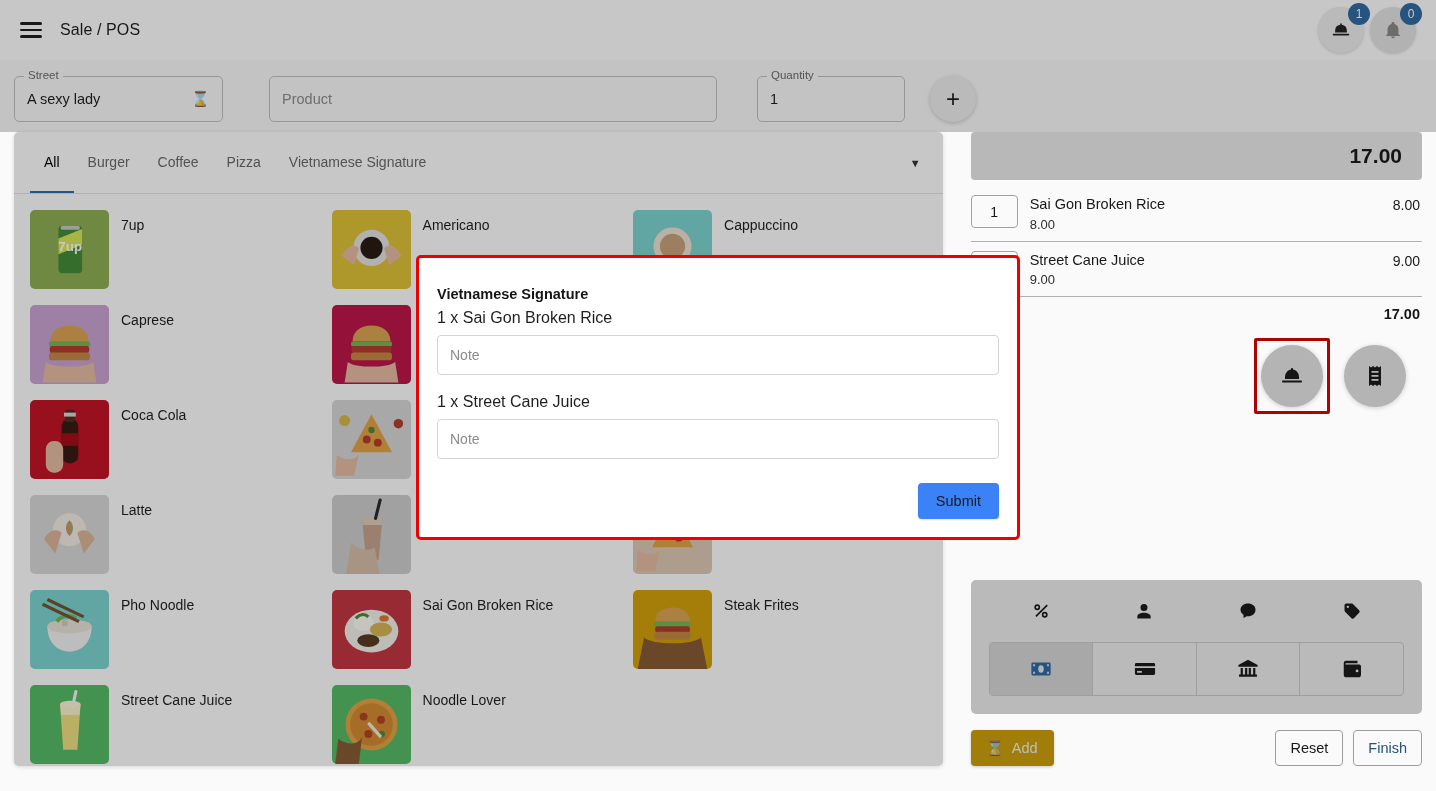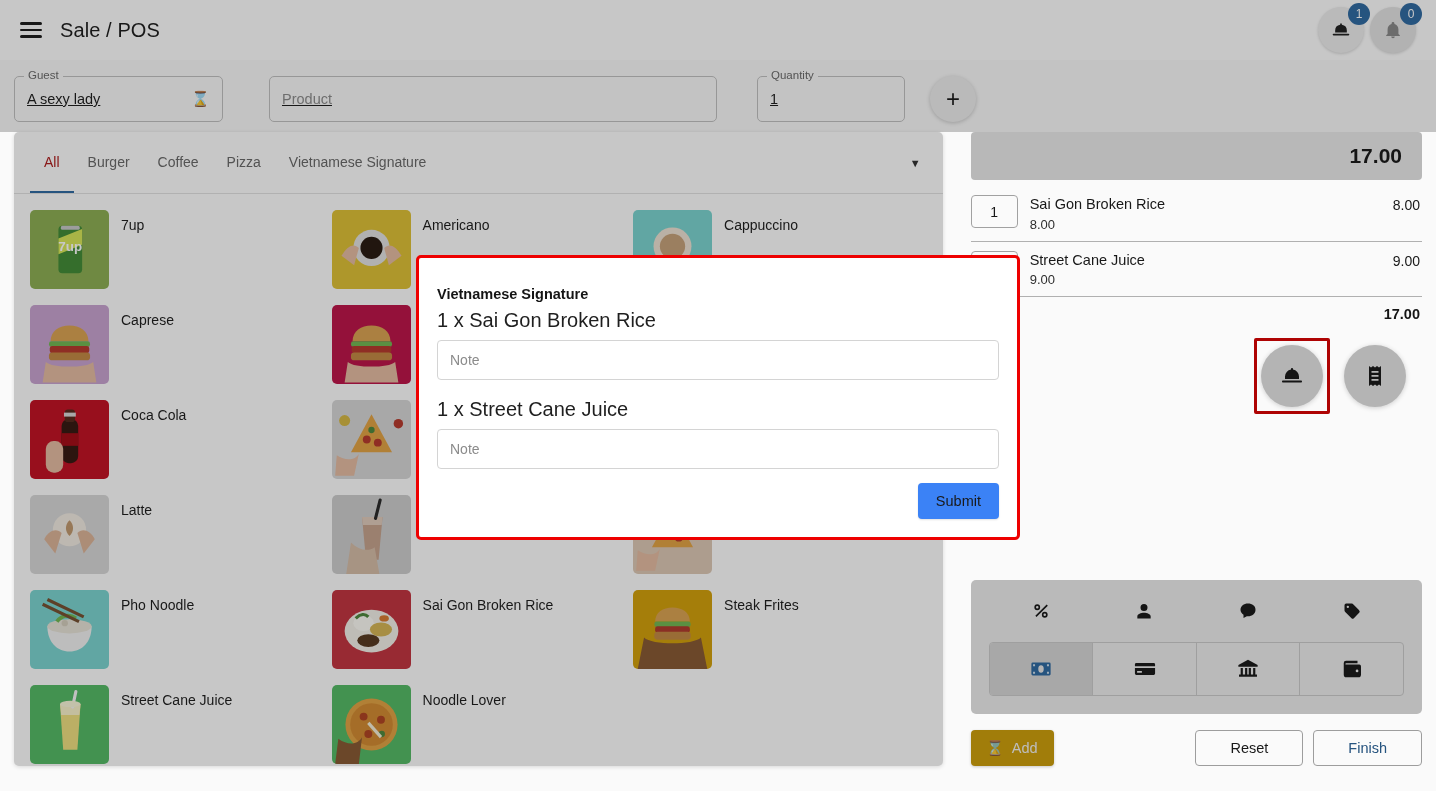--- a/index.html
+++ b/index.html
@@ -20,21 +20,21 @@
   .appbar {
     height: 60px; background: #fff;
     display: flex; align-items: center;
     padding: 0 20px; position: relative;
   }
   .hamburger { width: 22px; cursor: pointer; margin-right: 18px; }
   .hamburger span {
     display: block; height: 2.2px; background: #1f1f1f;
     border-radius: 2px; margin: 4.4px 0;
   }
-  .appbar-title { font-size: 20px; color: #1f1f1f; letter-spacing: .1px; }
+  .appbar-title { font-size: 16px; color: #1f1f1f; letter-spacing: .1px; }
   .appbar-actions {
     margin-left: auto; display: flex; align-items: center; gap: 6px;
   }
   .fab-round {
     width: 46px; height: 46px; border-radius: 50%;
     background: #eeeeee; display: flex; align-items: center;
     justify-content: center; position: relative; cursor: pointer;
     box-shadow: 0 1px 3px rgba(0,0,0,.16);
   }
   .fab-round.muted { background: #e4e4e4; }
@@ -59,21 +59,20 @@
     align-items: center; padding: 0 12px;
   }
   .outlined > legend {
     position: absolute; top: -8px; left: 9px; background: #fafafa;
     font-size: 11.5px; color: #6b6b6b; padding: 0 4px;
   }
   .outlined input {
     border: none; outline: none; background: transparent;
     font-family: inherit; font-size: 14.5px; color: #1f1f1f;
     width: 100%;
-    text-decoration: underline;
   }
   .outlined input::placeholder { color: #8d8d8d; }
   .guest-field  { width: 209px; margin-left: 0; }
   .product-field{ width: 448px; margin-left: 46px; }
   .qty-field    { width: 148px; margin-left: 40px; }
   .field-icon { font-size: 15px; color: #2b2b2b; margin-left: 6px; }
   .add-fab {
     width: 46px; height: 46px; border-radius: 50%; background: #efefef;
     margin-left: 25px; margin-top: 0; display: flex;
     align-items: center; justify-content: center; cursor: pointer;
@@ -92,21 +91,21 @@
   }
   .tabbar {
     display: flex; align-items: center;
     border-bottom: 1px solid #e3e3e3; padding: 0 16px; height: 62px;
   }
   .tab {
     font-size: 14px; color: #6a6a6a; padding: 0 14px; height: 100%;
     display: flex; align-items: center; cursor: pointer;
     border-bottom: 2.5px solid transparent; white-space: nowrap;
   }
-  .tab.active { color: #b91c1c; border-bottom-color: #2d6ca8; }
+  .tab.active { color: #000000; border-bottom-color: #2d6ca8; }
   .tab-more { margin-left: auto; cursor: pointer; font-size: 11px; color: #333; padding-right: 6px; }
 
   .grid {
     display: grid; grid-template-columns: repeat(3, 1fr);
     gap: 0px 0px; padding: 8px 12px;
   }
   .pcard {
     display: flex; align-items: flex-start; gap: 12px;
     padding: 8px 4px; cursor: pointer;
   }
@@ -182,37 +181,37 @@
     display: flex; align-items: center; margin-top: 16px;
   }
   .btn-add {
     background: #d3a000; color: #f2f2f2; border: none; border-radius: 4px;
     height: 36px; padding: 0 16px; font-size: 14.5px; font-family: inherit;
     cursor: pointer; display: flex; align-items: center; gap: 7px;
     box-shadow: 0 1px 3px rgba(0,0,0,.2); font-weight: 500;
   }
   .btn-plain {
     background: transparent; border: 1px solid #c9c9c9; border-radius: 4px;
-    height: 36px; padding: 0 34px; font-size: 14.5px; font-family: inherit;
+    height: 36px; padding: 0 14px; font-size: 14.5px; font-family: inherit;
     cursor: pointer; color: #1f1f1f; font-weight: 500;
   }
   .btn-plain.accent { color: #2d6ca8; }
   .bottombar .spacer { margin-left: auto; }
   .bottombar .btn-plain + .btn-plain { margin-left: 10px; }
 
   
   .modal-shade { position: absolute; inset: 0; pointer-events: none; }
   .modal {
     position: absolute; left: 416px; top: 255px; width: 604px; height: 285px;
     background: #fff; border: 3px solid #ee0000; border-radius: 5px;
     padding: 28px 18px 18px 18px; pointer-events: auto;
     display: flex; flex-direction: column;
   }
   .modal-title { font-size: 14.5px; font-weight: bold; color: #151515; }
-  .modal-sub { font-size: 20px; color: #1f1f1f; margin-top: 7px; }
+  .modal-sub { font-size: 16px; color: #1f1f1f; margin-top: 7px; }
   .note-input {
     width: 100%; height: 40px; border: 1px solid #d4d4d4; border-radius: 4px;
     margin-top: 8px; padding: 0 12px; font-family: inherit; font-size: 14px;
     color: #1f1f1f; outline: none;
   }
   .note-input::placeholder { color: #8b8b8b; }
   .modal-foot { margin-top: auto; display: flex; justify-content: flex-end; }
   .btn-submit {
     background: #3b82f6; border: none; border-radius: 4px; height: 36px;
     padding: 0 18px; font-size: 14.5px; font-family: inherit; cursor: pointer;
@@ -242,21 +241,21 @@
         <svg viewBox="0 0 24 24">
           <path d="M12 22a2.2 2.2 0 0 0 2.2-2.2H9.8A2.2 2.2 0 0 0 12 22zm6.5-5.3v-5.3c0-3.2-1.8-5.9-4.8-6.6v-.7a1.7 1.7 0 1 0-3.4 0v.7c-3 .7-4.8 3.4-4.8 6.6v5.3L3.8 18.2v.9h16.4v-.9l-1.7-1.5z"></path>
         </svg>
         <span class="badge">0</span>
       </div>
     </div>
   </div>
 
   <div class="toprow">
     <div class="outlined guest-field">
-      <legend>Guest</legend>
+      <legend>Street</legend>
       <input value="A sexy lady" style="">
       <span class="field-icon">⌛</span>
     </div>
     <div class="outlined product-field">
       <input placeholder="Product" style="">
     </div>
     <div class="outlined qty-field">
       <legend>Quantity</legend>
       <input value="1" style="">
     </div>

